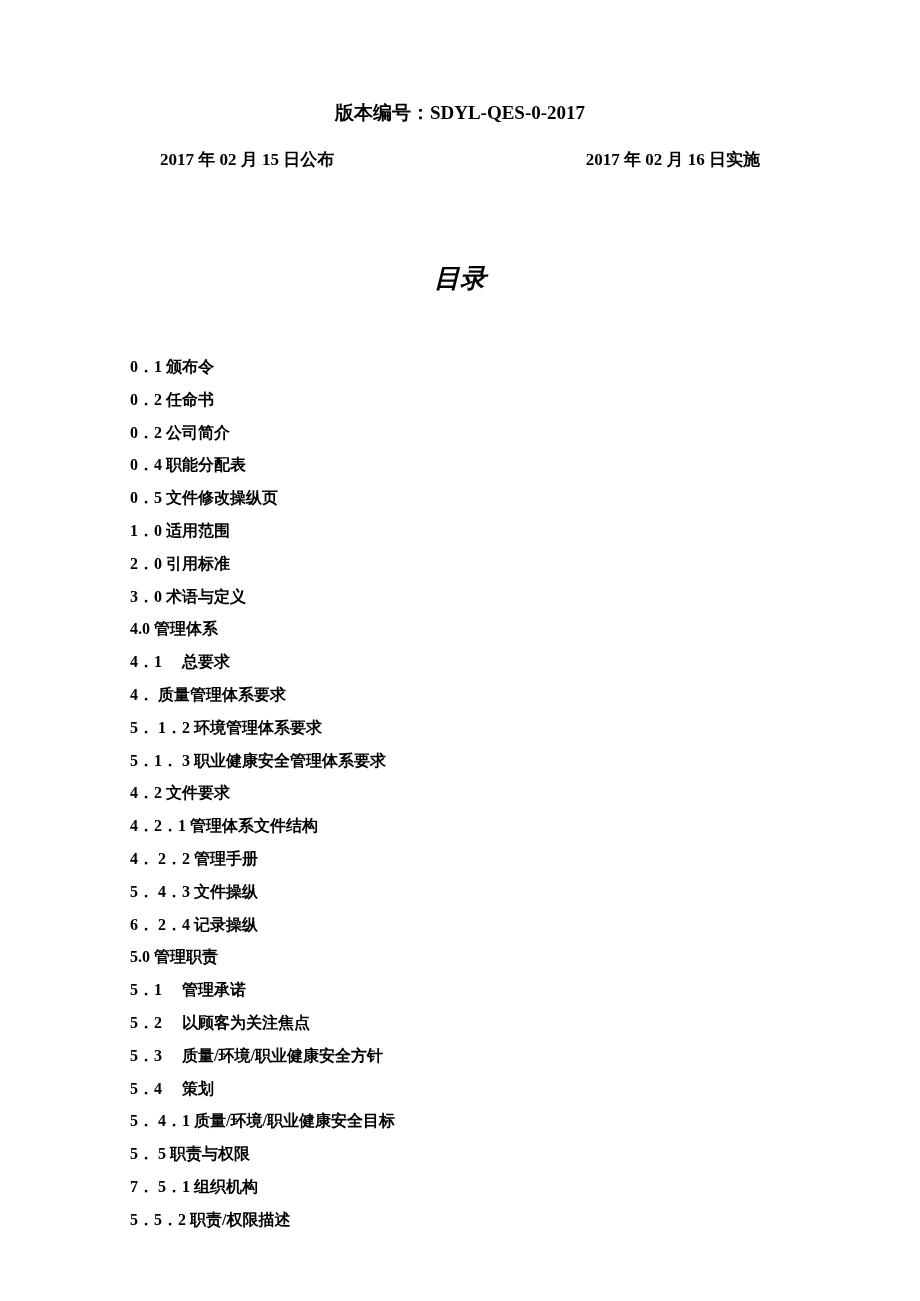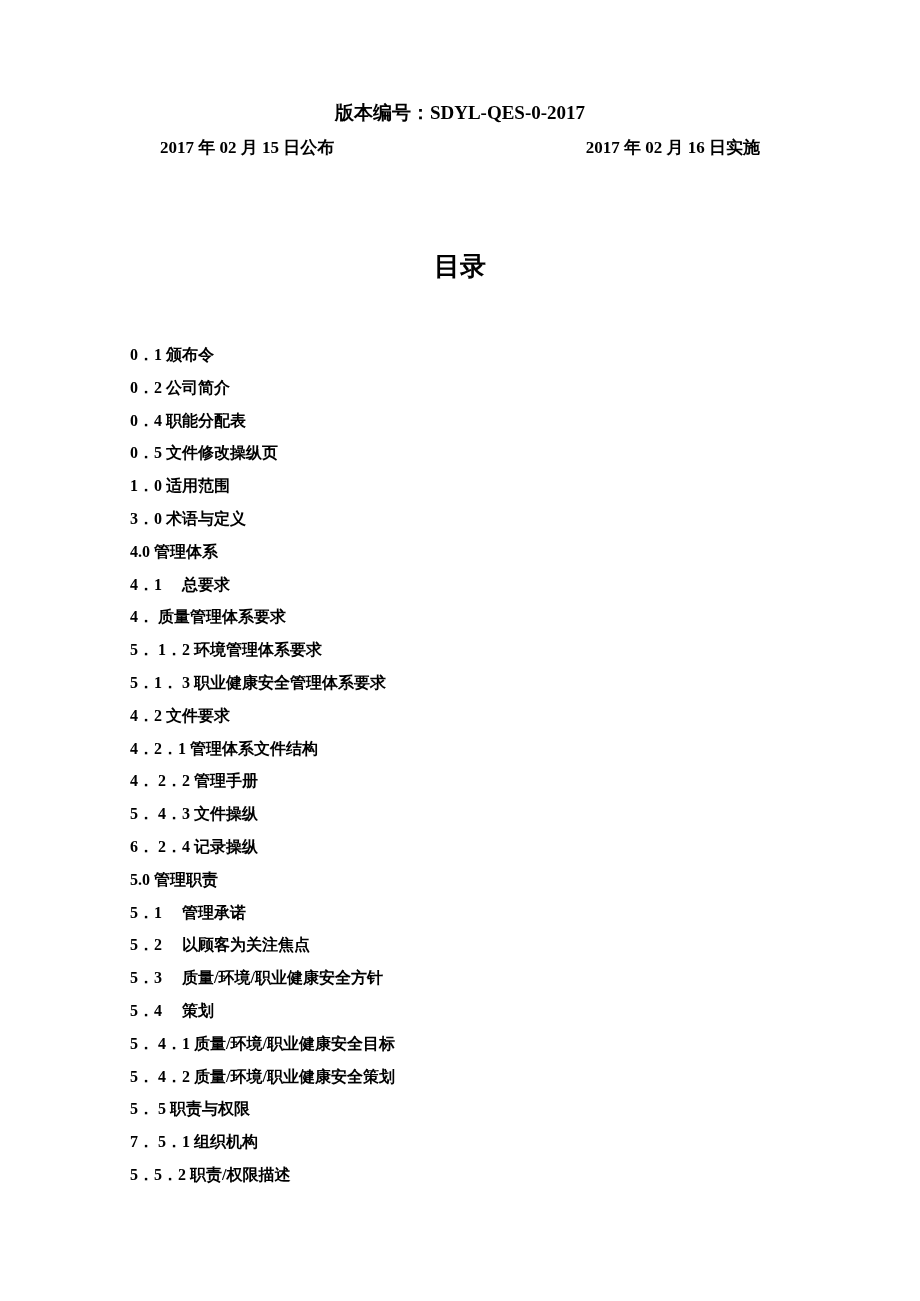--- a/index.html
+++ b/index.html
@@ -8,36 +8,37 @@
       font-family: "SimSun", "宋体", serif;
       width: 920px;
       min-height: 1301px;
       padding: 100px 130px 80px 130px;
       color: #000;
     }
     .version-line {
       text-align: center;
       font-size: 19px;
       font-weight: bold;
-      margin-bottom: 10px;
+      margin-bottom: 22px;
     }
     .dates-row {
       display: flex;
       justify-content: space-between;
       font-size: 17px;
       font-weight: bold;
       padding: 0 30px;
       margin-bottom: 90px;
     }
     .toc-title {
       text-align: center;
       font-size: 26px;
       font-weight: bold;
       margin-bottom: 55px;
       font-family: "SimHei", "黑体", sans-serif;
+      font-style: italic;
     }
     .toc-list {
       font-size: 16px;
       line-height: 2.05;
     }
     .toc-item {
       font-weight: bold;
     }
     .toc-item.bold {
       font-weight: bold;
@@ -52,38 +53,39 @@
 
 <div class="dates-row">
   <span>2017 年 02 月 15 日公布</span>
   <span>2017 年 02 月 16 日实施</span>
 </div>
 
 <div class="toc-title">目录</div>
 
 <div class="toc-list" id="toc-list">
     <div class="toc-item">0．1 颁布令</div>
+    <div class="toc-item">0．2 任命书</div>
     <div class="toc-item">0．2 公司简介</div>
     <div class="toc-item">0．4 职能分配表</div>
     <div class="toc-item">0．5 文件修改操纵页</div>
     <div class="toc-item">1．0 适用范围</div>
+    <div class="toc-item">2．0 引用标准</div>
     <div class="toc-item">3．0 术语与定义</div>
     <div class="toc-item bold">4.0 管理体系</div>
     <div class="toc-item">4．1　 总要求</div>
     <div class="toc-item">4． 质量管理体系要求</div>
     <div class="toc-item">5． 1．2 环境管理体系要求</div>
     <div class="toc-item">5．1． 3 职业健康安全管理体系要求</div>
     <div class="toc-item">4．2 文件要求</div>
     <div class="toc-item">4．2．1 管理体系文件结构</div>
     <div class="toc-item">4． 2．2 管理手册</div>
     <div class="toc-item">5． 4．3 文件操纵</div>
     <div class="toc-item">6． 2．4 记录操纵</div>
     <div class="toc-item bold">5.0 管理职责</div>
     <div class="toc-item">5．1　 管理承诺</div>
     <div class="toc-item">5．2　 以顾客为关注焦点</div>
     <div class="toc-item">5．3　 质量/环境/职业健康安全方针</div>
     <div class="toc-item">5．4　 策划</div>
     <div class="toc-item">5． 4．1 质量/环境/职业健康安全目标</div>
-    <div class="toc-item">5． 4．2 质量/环境/职业健康安全策划</div>
     <div class="toc-item">5． 5 职责与权限</div>
     <div class="toc-item">7． 5．1 组织机构</div>
     <div class="toc-item">5．5．2 职责/权限描述</div>
   </div>
 
 </body></html>

